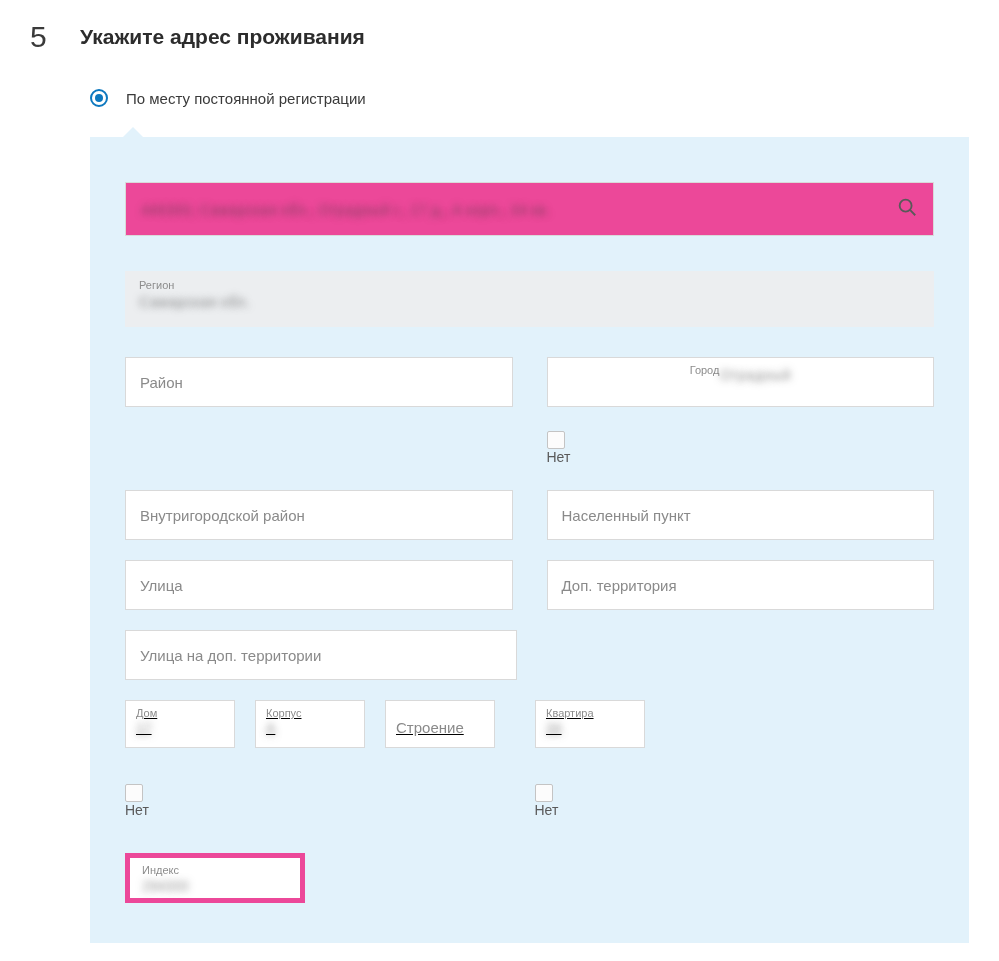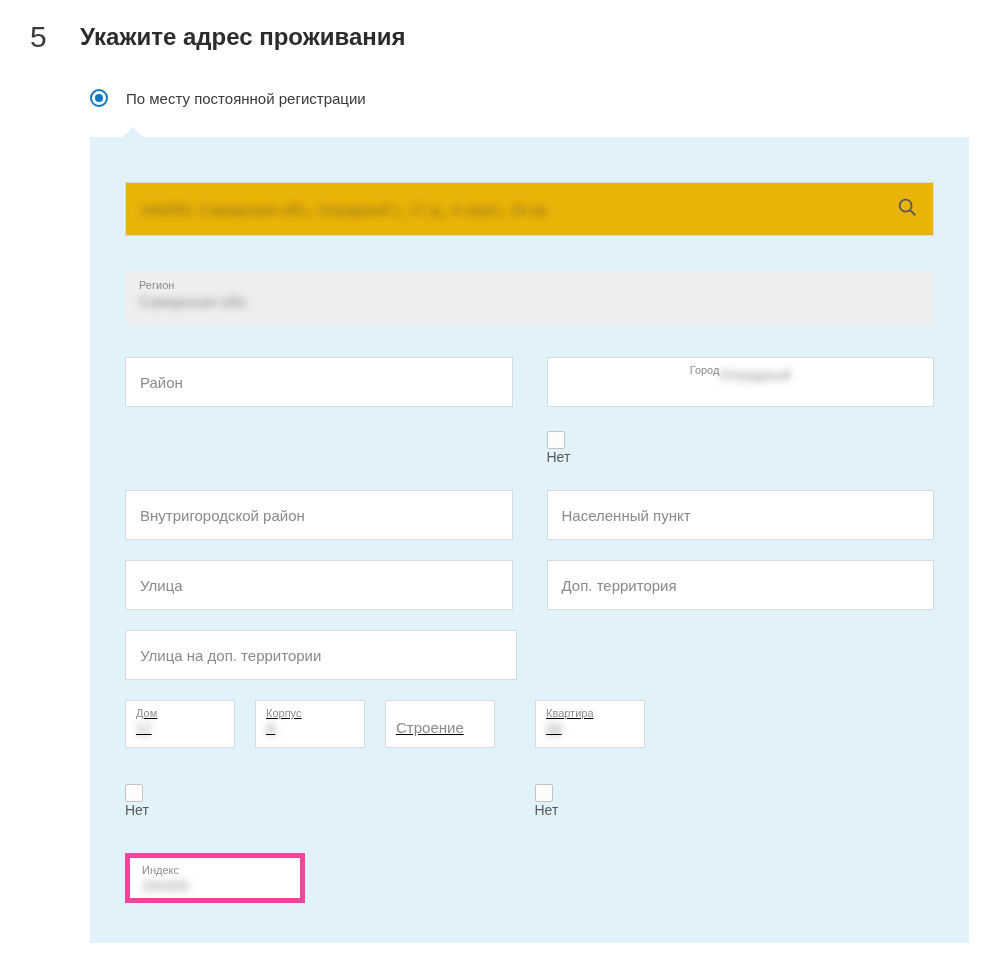--- a/index.html
+++ b/index.html
@@ -15,21 +15,21 @@
     align-items: center;
     margin-bottom: 35px;
   }
   .step-number {
     font-size: 30px;
     font-weight: 300;
     color: #3a3a3a;
     width: 50px;
   }
   .step-title {
-    font-size: 24px;
+    font-size: 21px;
     font-weight: 700;
     color: #2c2c2c;
   }
   .radio-row {
     display: flex;
     align-items: center;
     margin-left: 60px;
     margin-bottom: 30px;
   }
   .radio-outer {
@@ -66,21 +66,21 @@
     content: "";
     position: absolute;
     top: -10px;
     left: 33px;
     width: 0; height: 0;
     border-left: 10px solid transparent;
     border-right: 10px solid transparent;
     border-bottom: 10px solid #e2f2fb;
   }
   .search-box {
-    background: #eab308;
+    background: #ec4899;
     border: 1px solid #d9d9d9;
     height: 54px;
     display: flex;
     align-items: center;
     padding: 0 15px;
     margin-bottom: 35px;
   }
   .search-box span.blurred {
     flex: 1;
     color: #4b4b4b;

